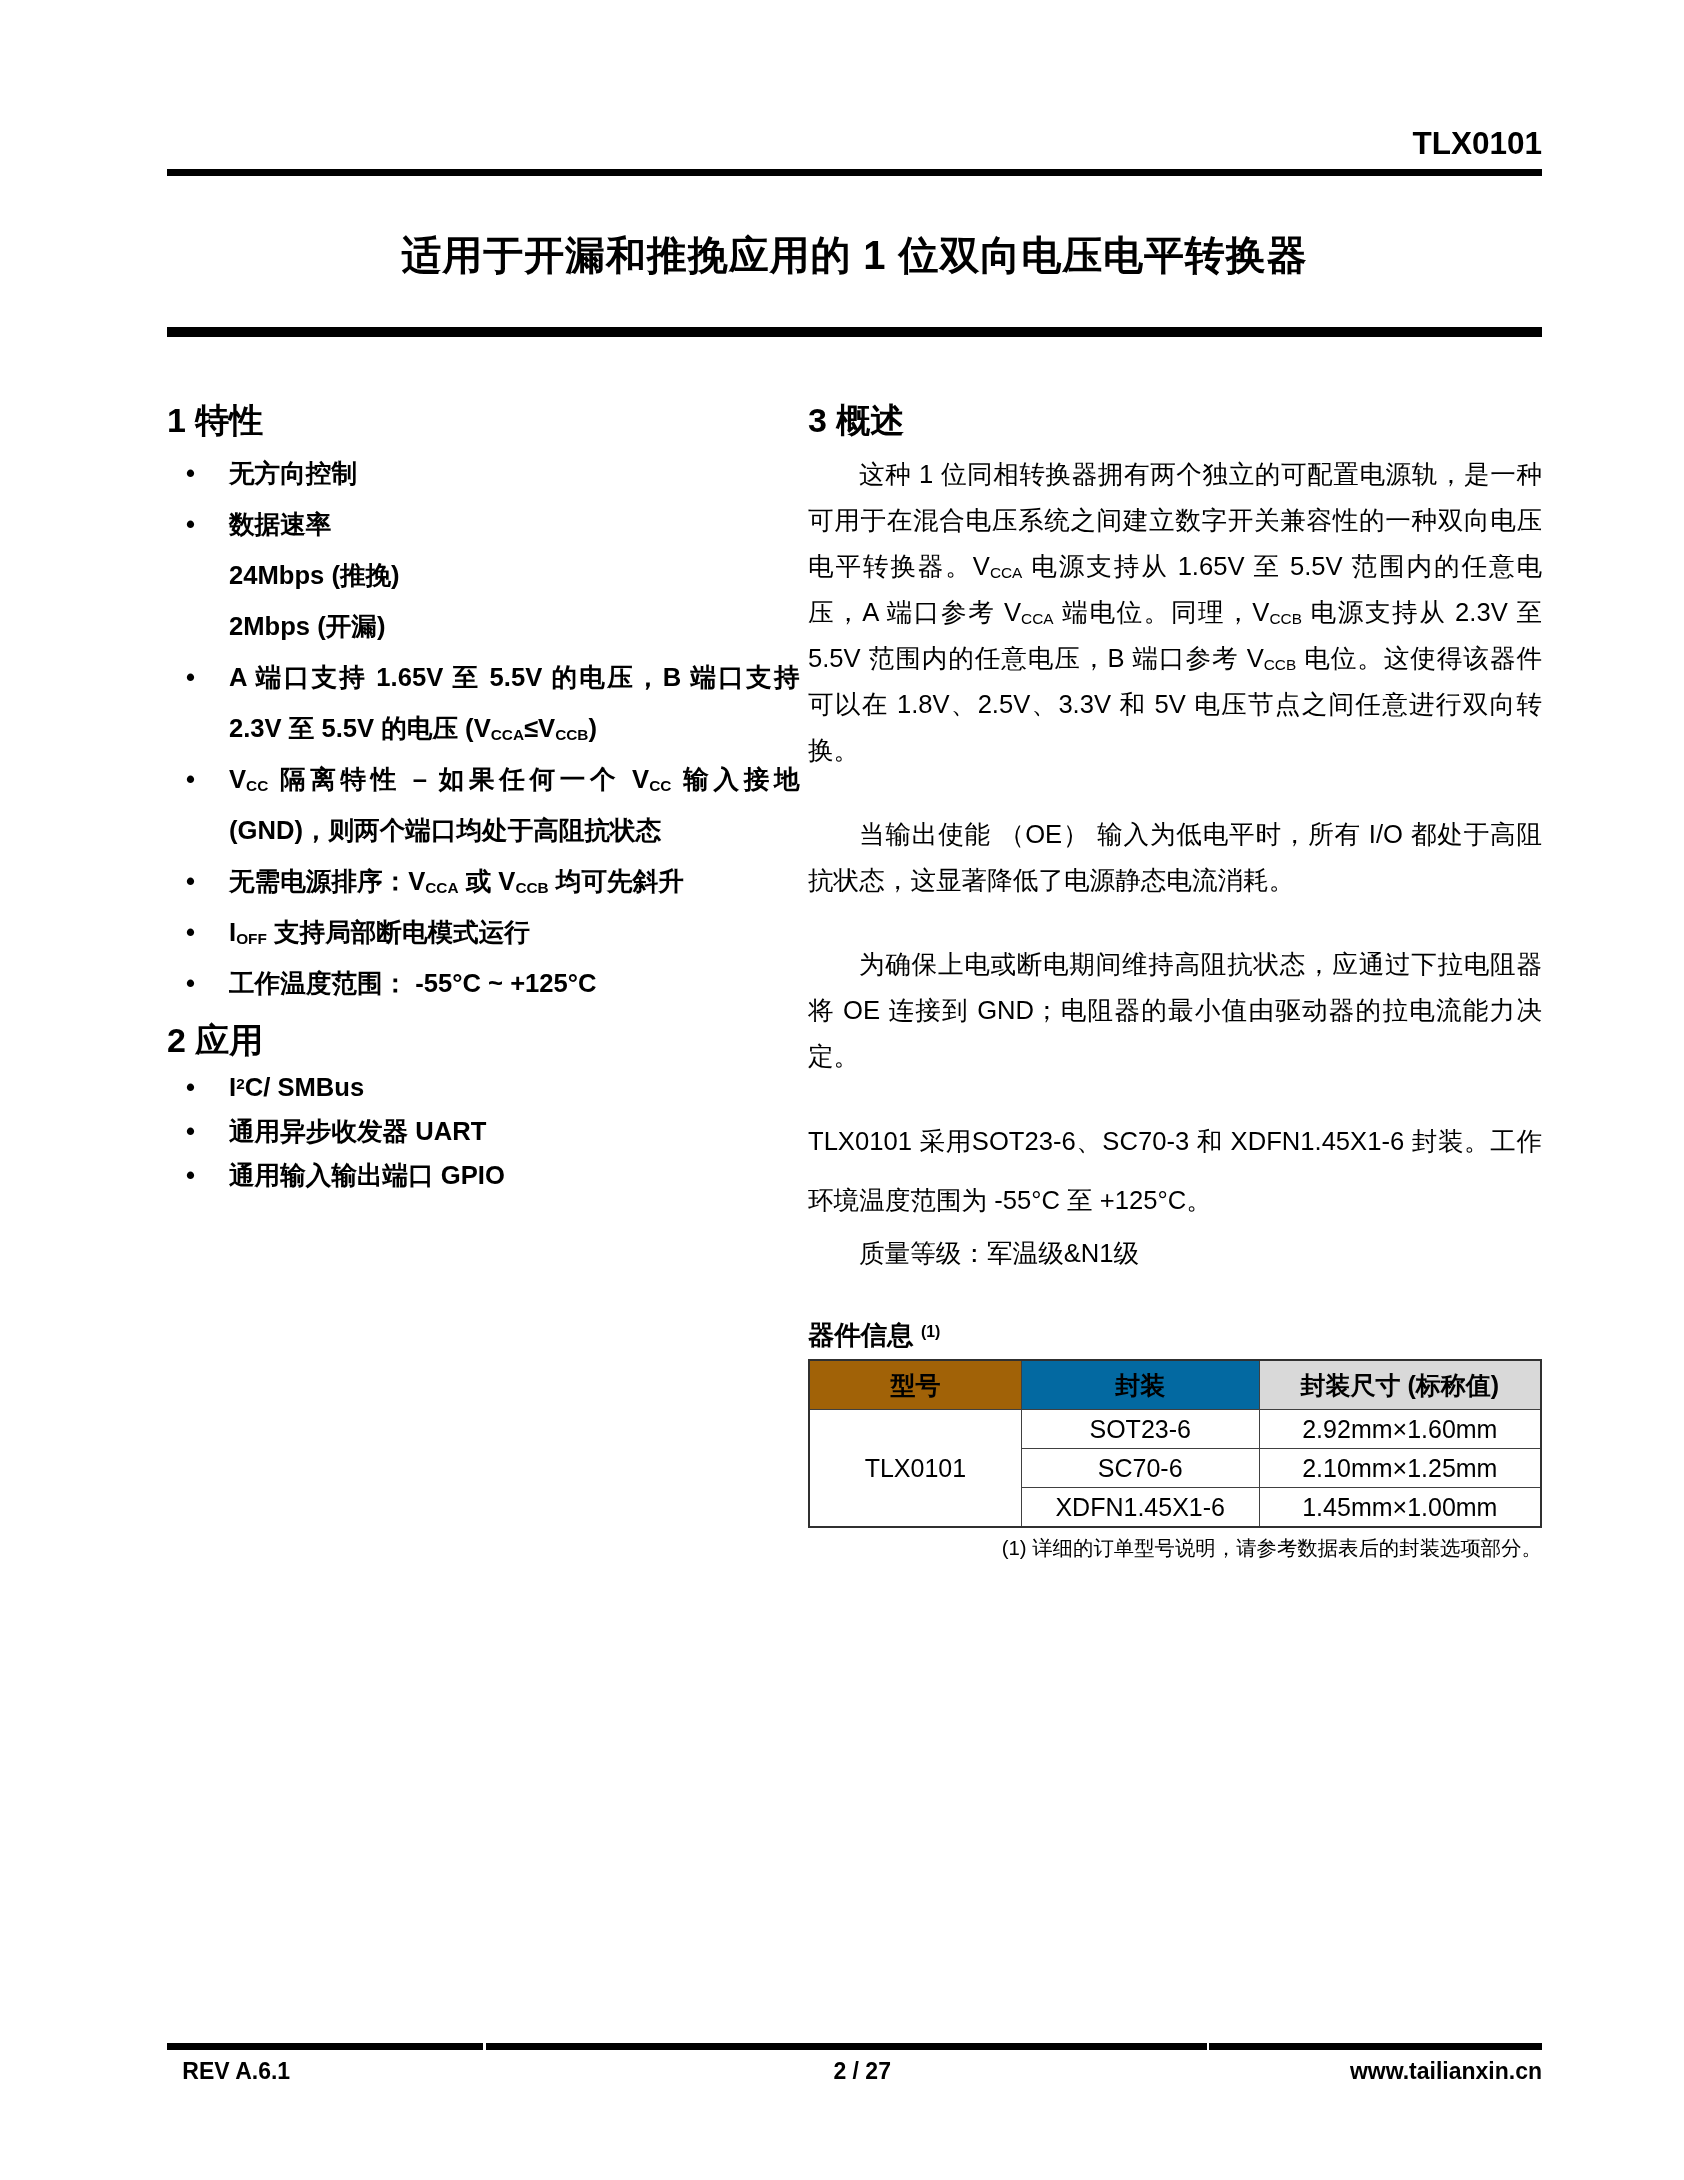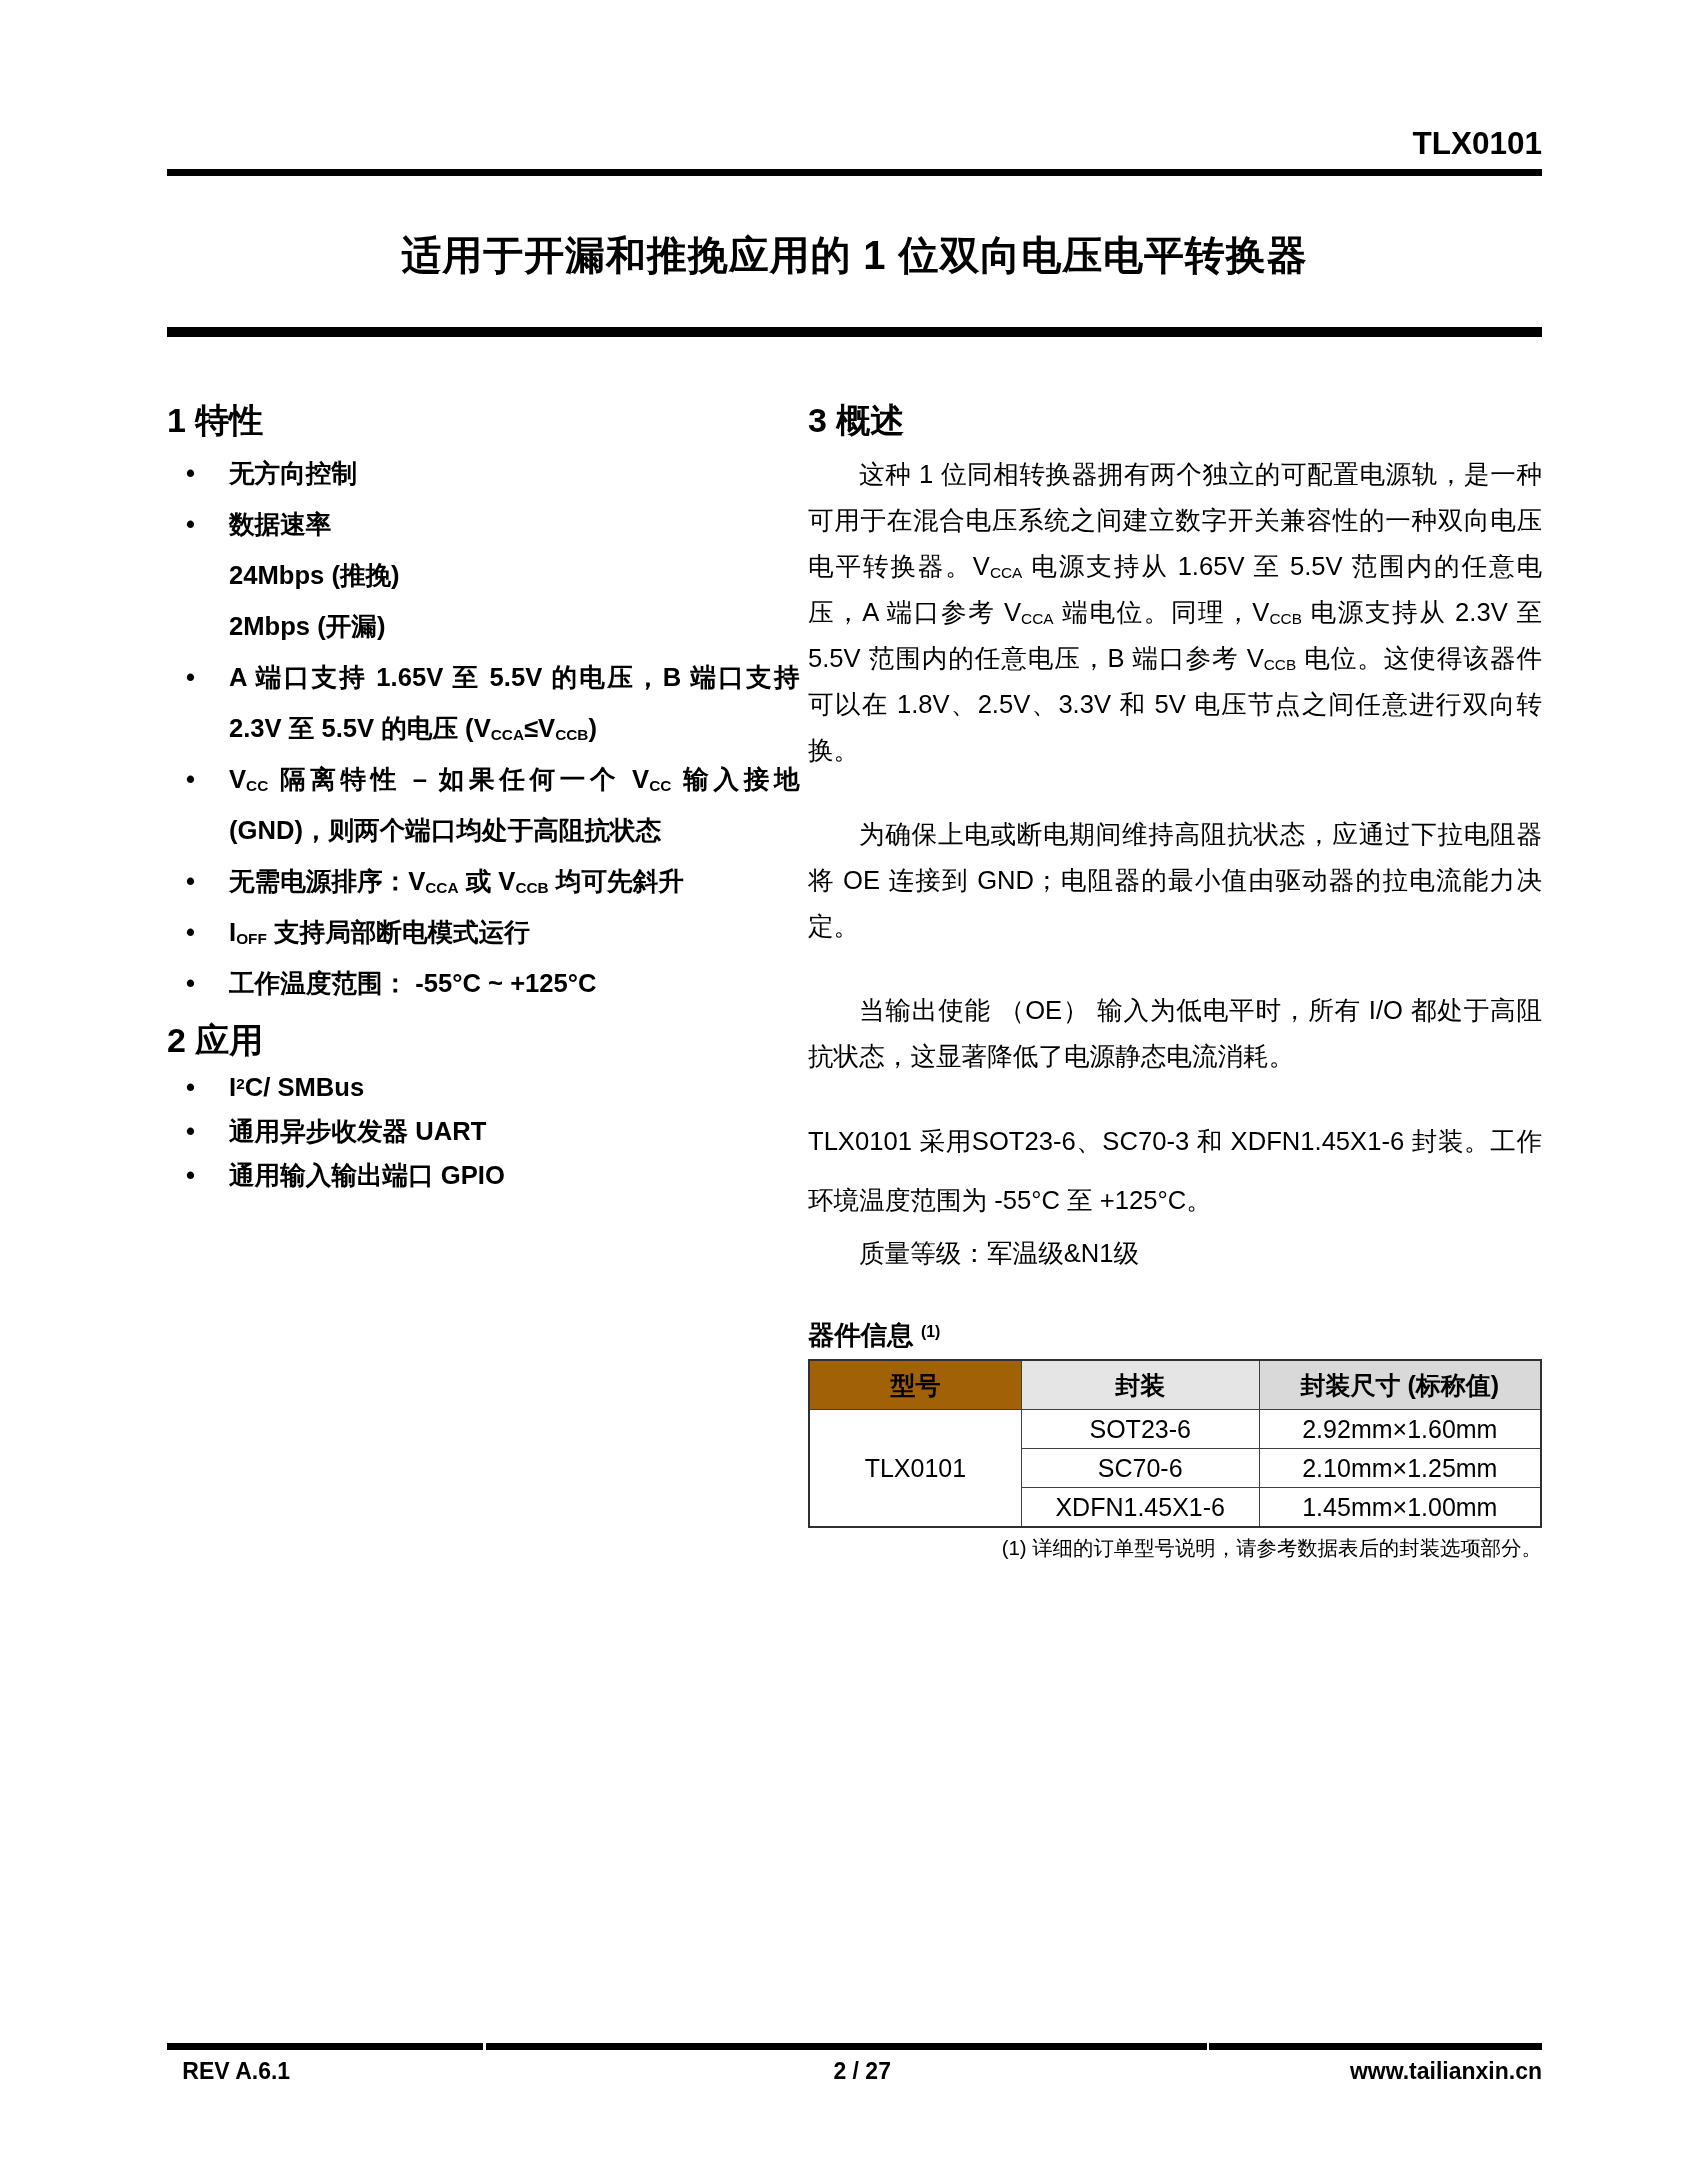--- a/index.html
+++ b/index.html
@@ -146,36 +146,36 @@
             <span class="dot">•</span>
             <span class="f-text">通用输入输出端口 GPIO</span>
           </div>
         </div>
       </div>
 
       <div class="col-right">
         <div class="sec-heading">3 概述</div>
 
         <p class="para indent p1">这种 1 位同相转换器拥有两个独立的可配置电源轨，是一种可用于在混合电压系统之间建立数字开关兼容性的一种双向电压电平转换器。V<sub>CCA</sub> 电源支持从 1.65V 至 5.5V 范围内的任意电压，A 端口参考 V<sub>CCA</sub> 端电位。同理，V<sub>CCB</sub> 电源支持从 2.3V 至 5.5V 范围内的任意电压，B 端口参考 V<sub>CCB</sub> 电位。这使得该器件可以在 1.8V、2.5V、3.3V 和 5V 电压节点之间任意进行双向转换。</p>
+        <p class="para indent p2">当输出使能 （OE） 输入为低电平时，所有 I/O 都处于高阻抗状态，这显著降低了电源静态电流消耗。</p>
         <p class="para indent p3">为确保上电或断电期间维持高阻抗状态，应通过下拉电阻器将 OE 连接到 GND；电阻器的最小值由驱动器的拉电流能力决定。</p>
-        <p class="para indent p2">当输出使能 （OE） 输入为低电平时，所有 I/O 都处于高阻抗状态，这显著降低了电源静态电流消耗。</p>
         <p class="para p4">TLX0101 采用SOT23-6、SC70-3 和 XDFN1.45X1-6 封装。工作环境温度范围为 -55°C 至 +125°C。</p>
         <p class="para indent quality">质量等级：军温级&amp;N1级</p>
 
         <div class="tbl-title">器件信息 <sup>(1)</sup></div>
         <table class="dev">
           <colgroup>
               <col class="col-model">
               <col class="col-pkg">
               <col class="col-size">
             </colgroup>
           <tbody>
               <tr>
             <th style="background-color: #a16207;">型号</th>
-            <th style="background-color: #e5e5e5; margin-left: 40px;">封装</th>
+            <th style="background-color: #0369a1; margin-left: 40px;">封装</th>
             <th style="background-color: rgb(217, 217, 217);">封装尺寸 (标称值)</th>
           </tr>
           <tr>
             <td rowspan="3">TLX0101</td>
             <td>SOT23-6</td>
             <td>2.92mm×1.60mm</td>
           </tr>
           <tr>
             <td>SC70-6</td>
             <td>2.10mm×1.25mm</td>

